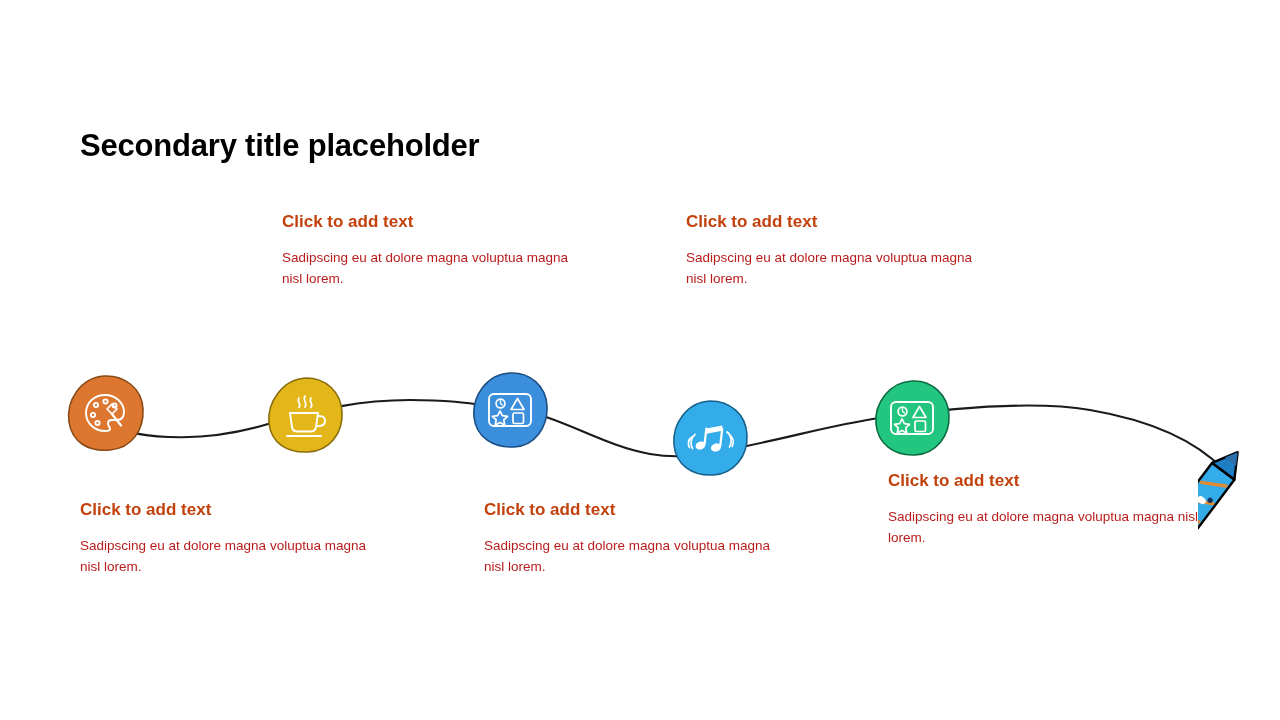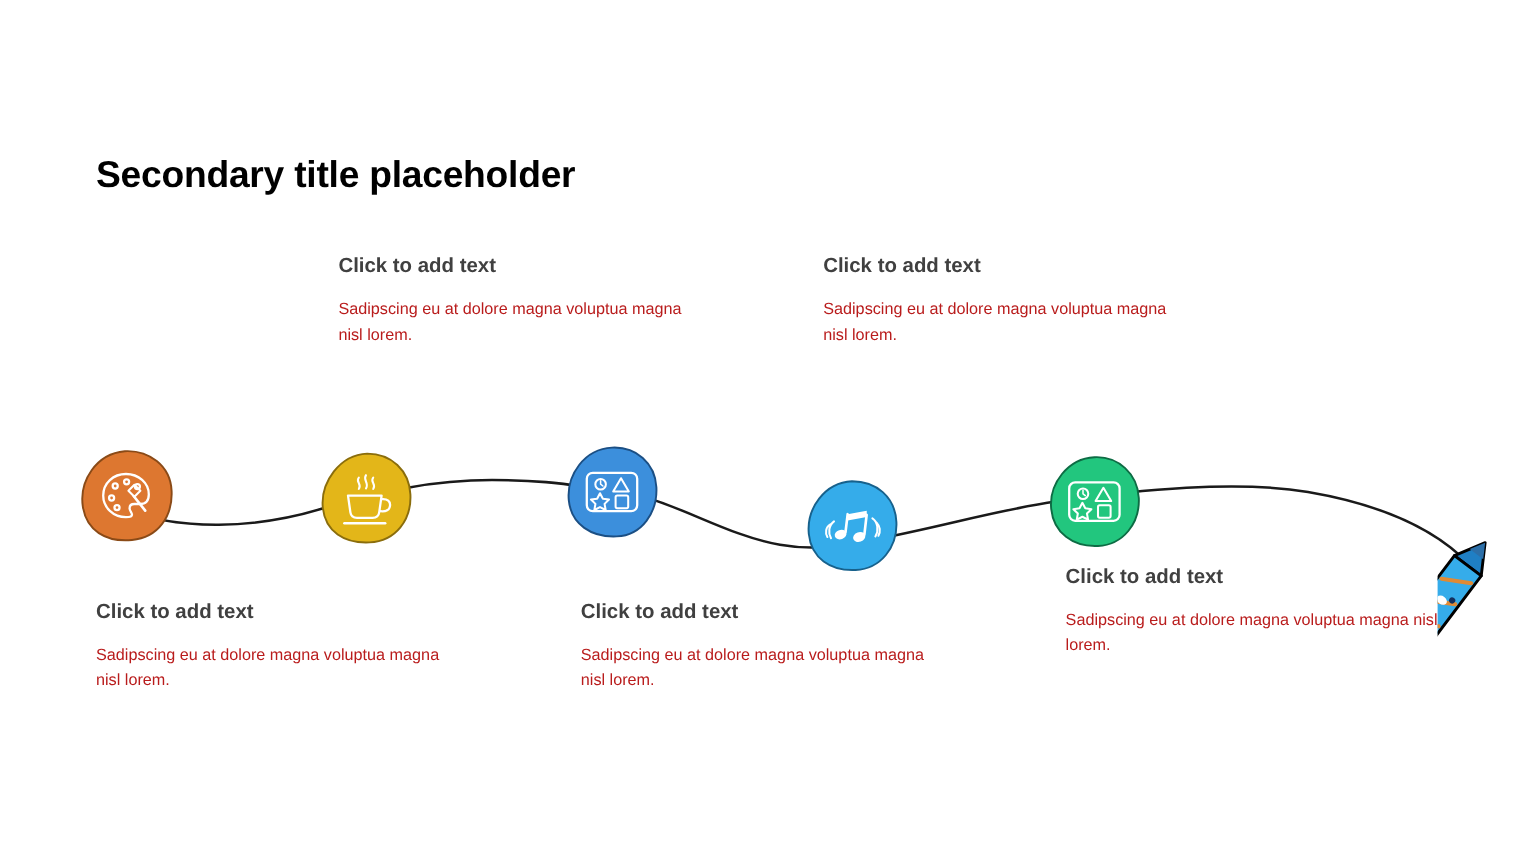--- a/index.html
+++ b/index.html
@@ -31,21 +31,21 @@
     white-space: nowrap;
   }
 
   
   .txt-block {
     position: absolute;
   }
   .txt-head {
     font-size: 17px;
     font-weight: bold;
-    color: #404040;
+    color: #c2410c;
     margin: 0 0 16px 0;
     line-height: 1.2;
   }
   .txt-body {
     font-size: 13.5px;
     font-weight: normal;
     color: #b91c1c;
     margin: 0;
     line-height: 1.55;
   }

